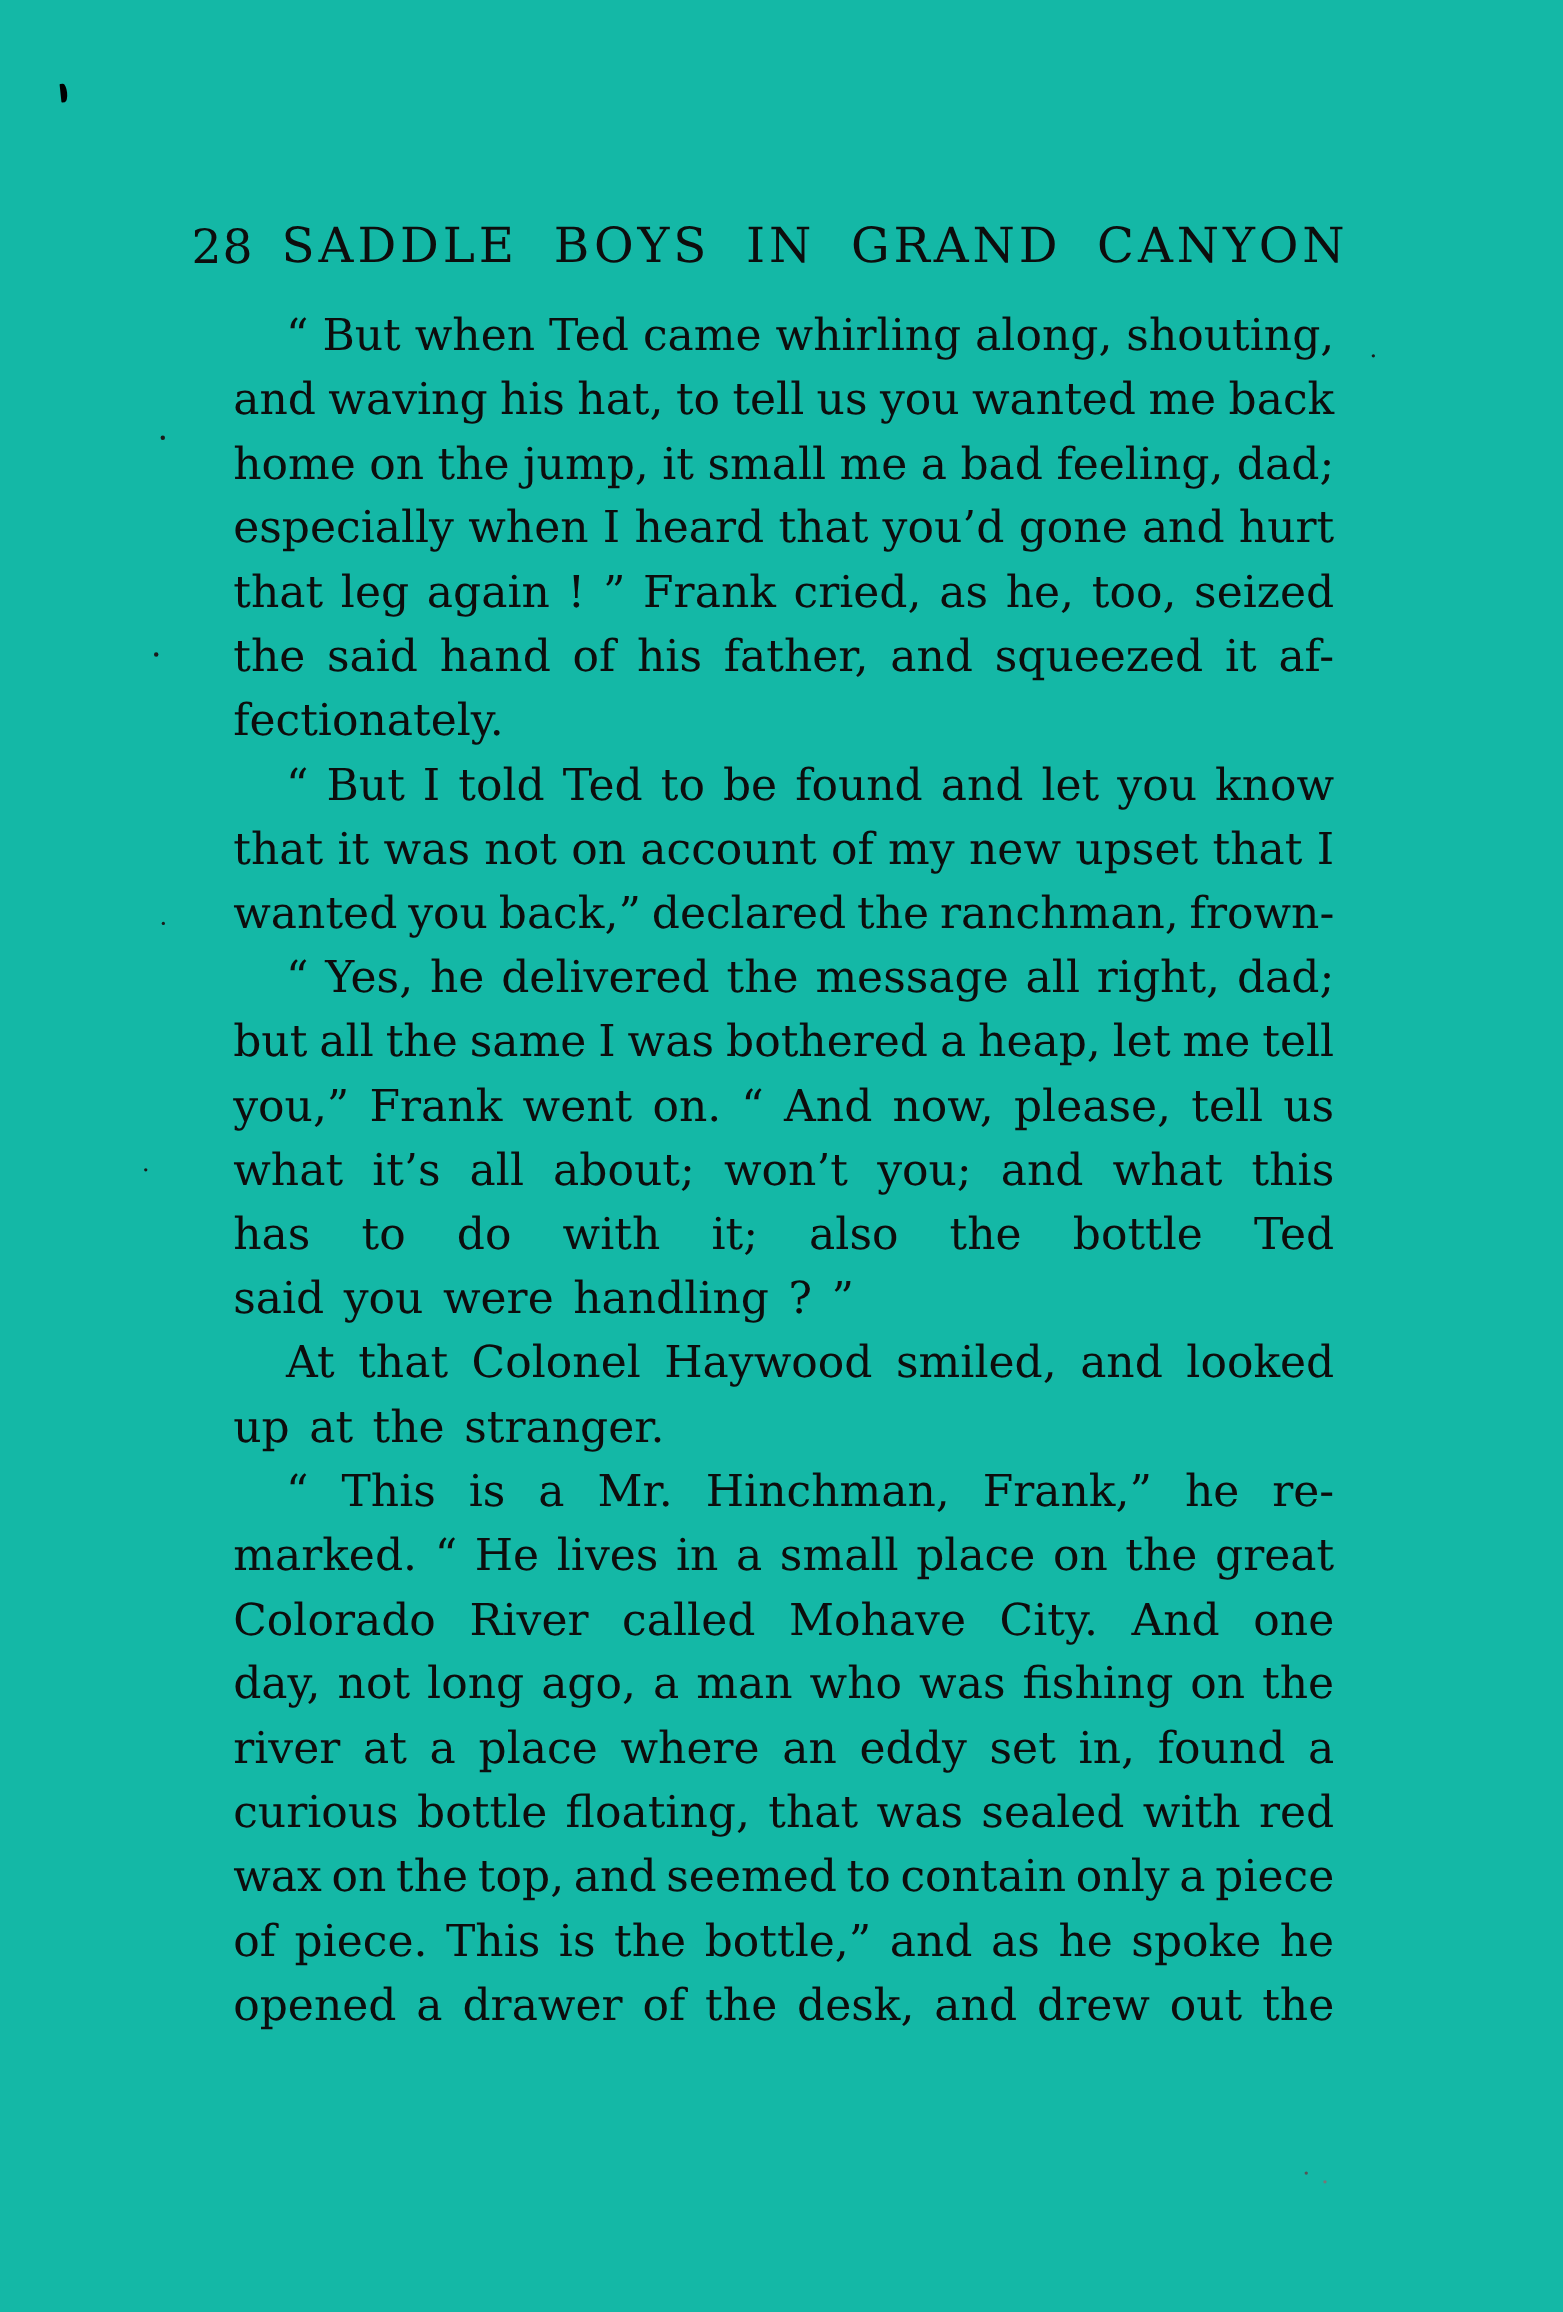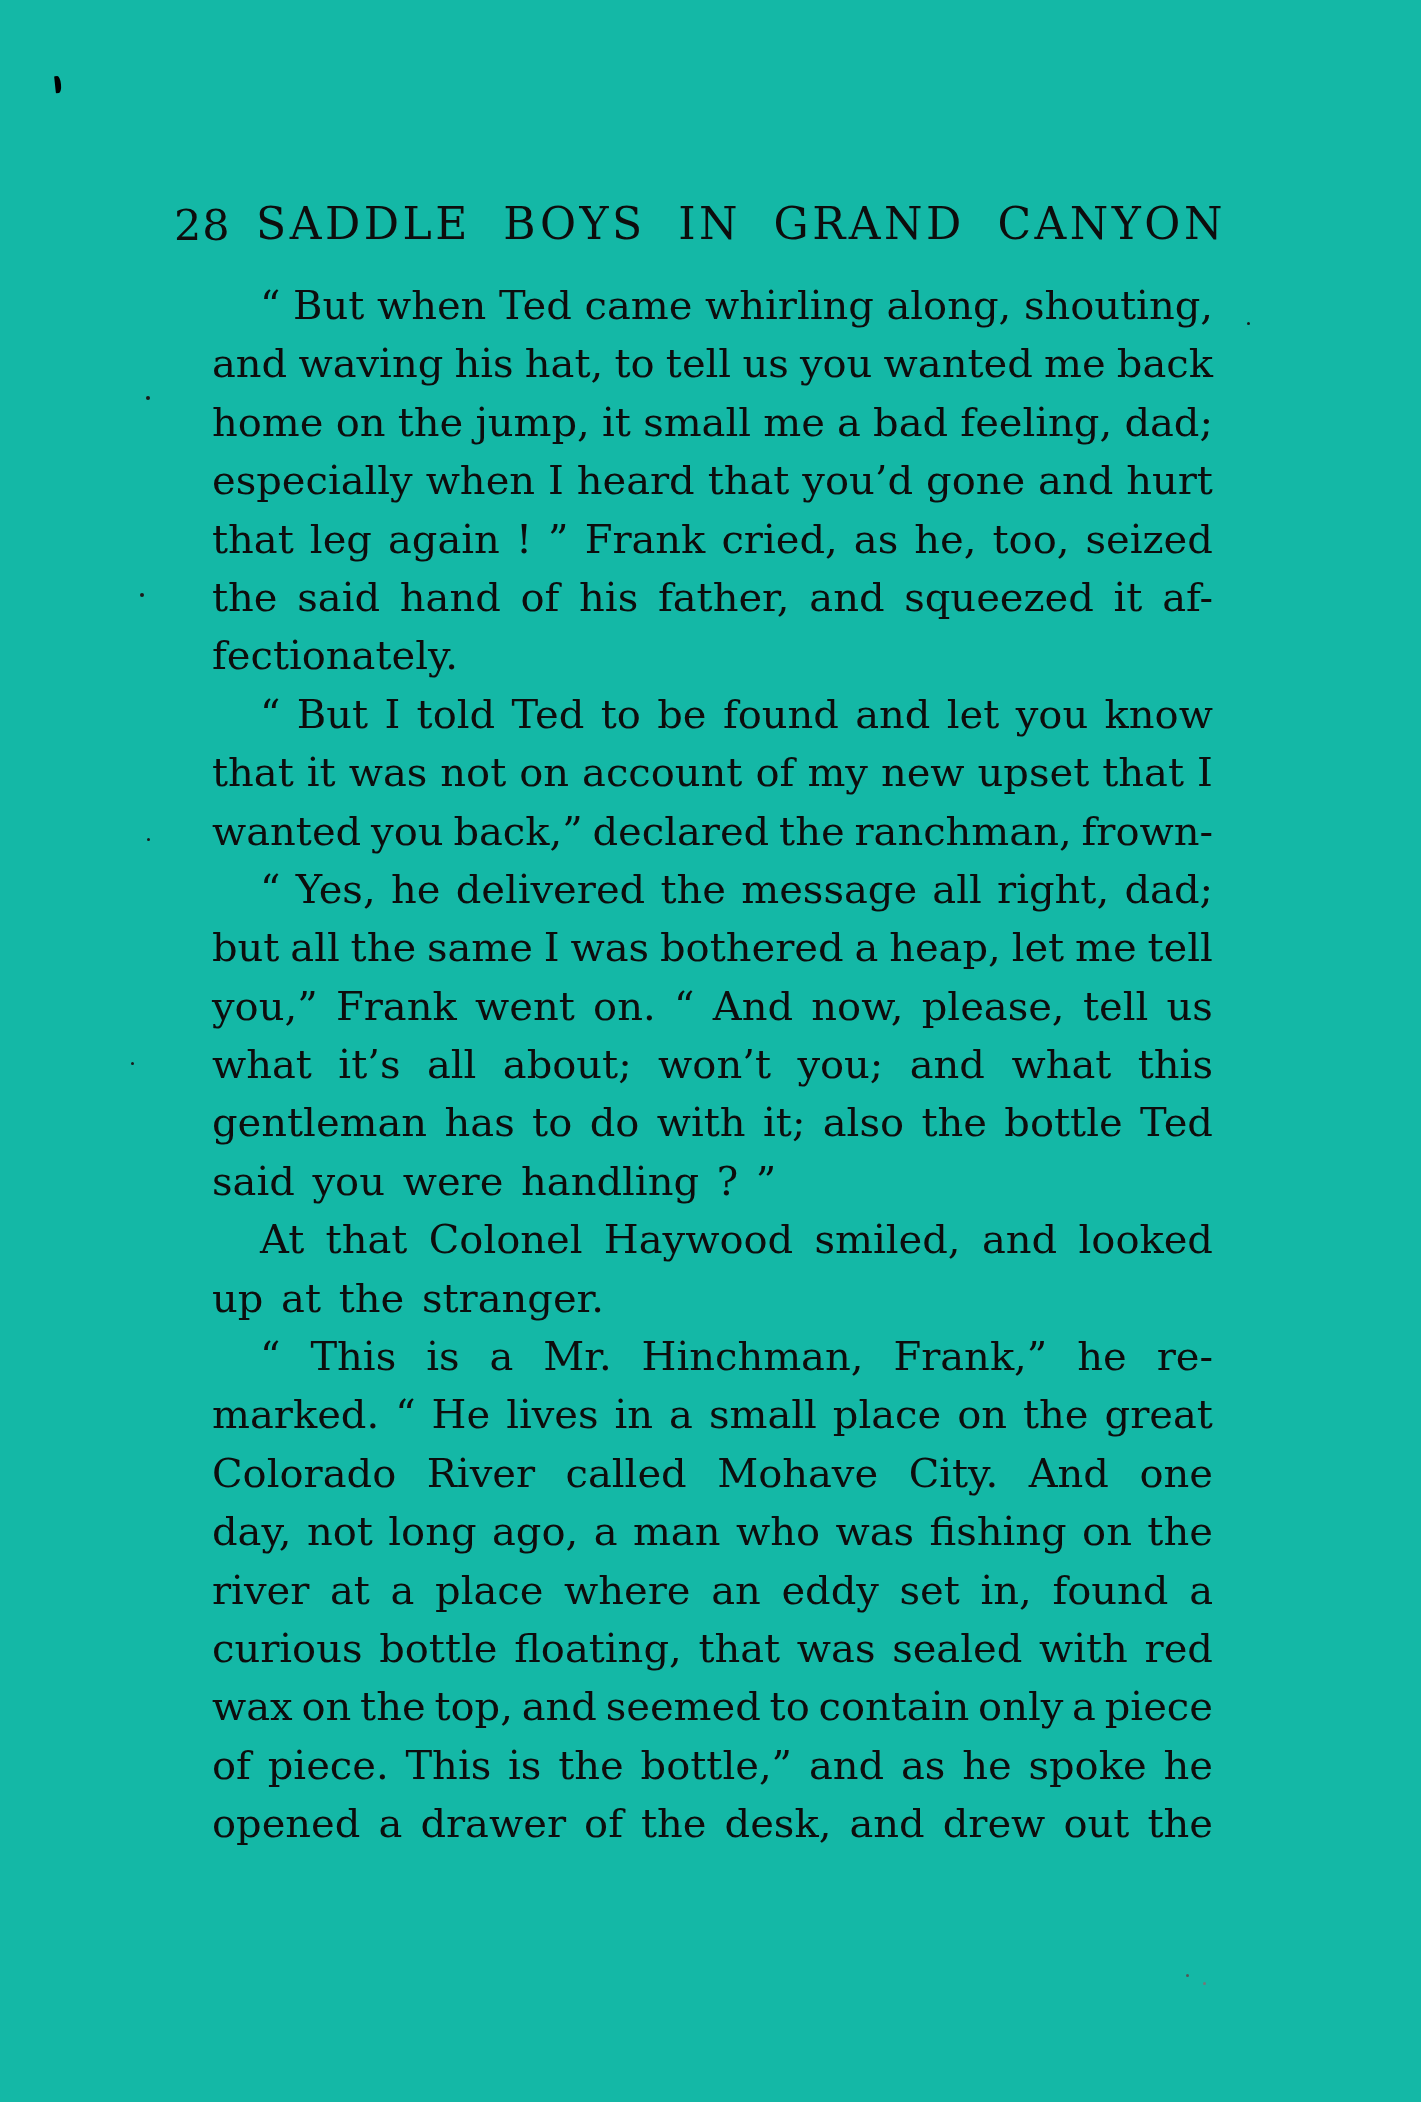--- a/index.html
+++ b/index.html
@@ -245,21 +245,20 @@
         <span>it’s</span>
         <span>all</span>
         <span>about;</span>
         <span>won’t</span>
         <span>you;</span>
         <span>and</span>
         <span>what</span>
         <span>this</span>
       </div>
       <div class="line just">
-        <span>gentleman</span>
         <span>has</span>
         <span>to</span>
         <span>do</span>
         <span>with</span>
         <span>it;</span>
         <span>also</span>
         <span>the</span>
         <span>bottle</span>
         <span>Ted</span>
       </div>

